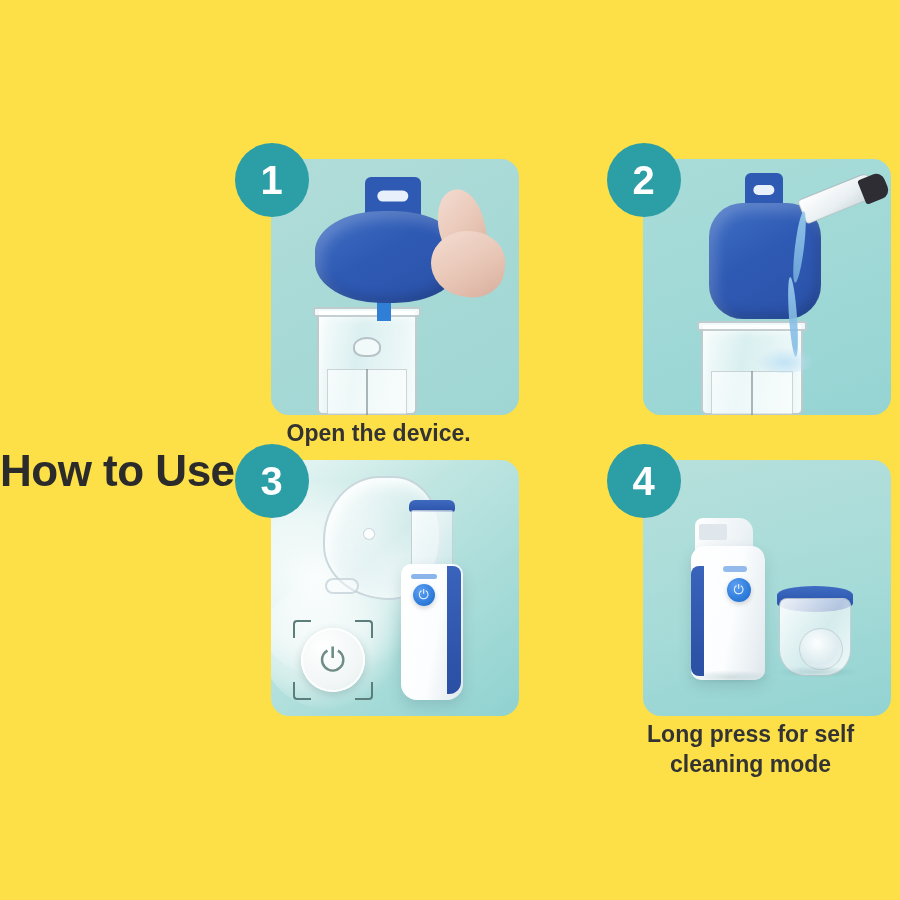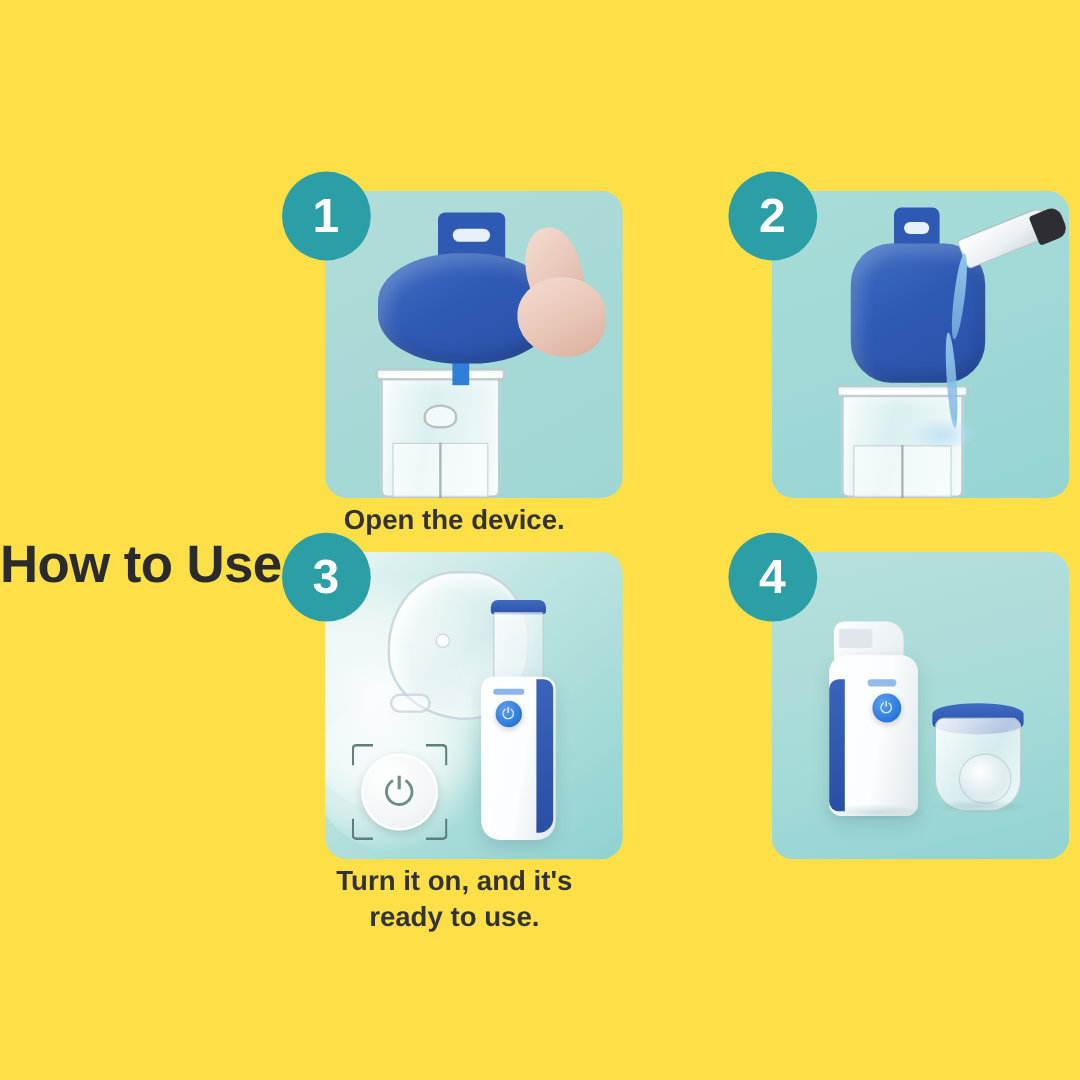--- a/index.html
+++ b/index.html
@@ -379,22 +379,20 @@
             <span class="bracket tr"></span>
             <span class="bracket bl"></span>
             <span class="bracket br"></span>
             <span class="power-circle">
               <span class="power-glyph">⏻</span>
             </span>
           </div>
         </div>
       </div>
       <div class="step-badge">3</div>
-      <div class="step-caption">Turn it on, and it's
-ready to use.</div>
     </div>
 
     <div class="step">
       <div class="step-card">
         <div class="card-bg bg-4"></div>
         <div class="art">
 
           <div style="position:absolute; left:52px; top:58px; width:58px; height:34px;
                       background:linear-gradient(110deg,#ffffff,#e6eef2);
                       border-radius:8px 14px 0 0;"></div>
@@ -412,16 +410,18 @@
           <div style="position:absolute; left:132px; top:206px; width:84px; height:12px;
                       background:radial-gradient(ellipse at 50% 50%, rgba(70,120,125,.22), rgba(70,120,125,0) 70%);
                       border-radius:50%;"></div>
 
           <div style="position:absolute; left:42px; top:210px; width:88px; height:14px;
                       background:radial-gradient(ellipse at 50% 50%, rgba(70,120,125,.22), rgba(70,120,125,0) 70%);
                       border-radius:50%;"></div>
         </div>
       </div>
       <div class="step-badge">4</div>
+      <div class="step-caption">Long press for self
+cleaning mode</div>
     </div>
 
   </div>
 </div>
 
 </body></html>

